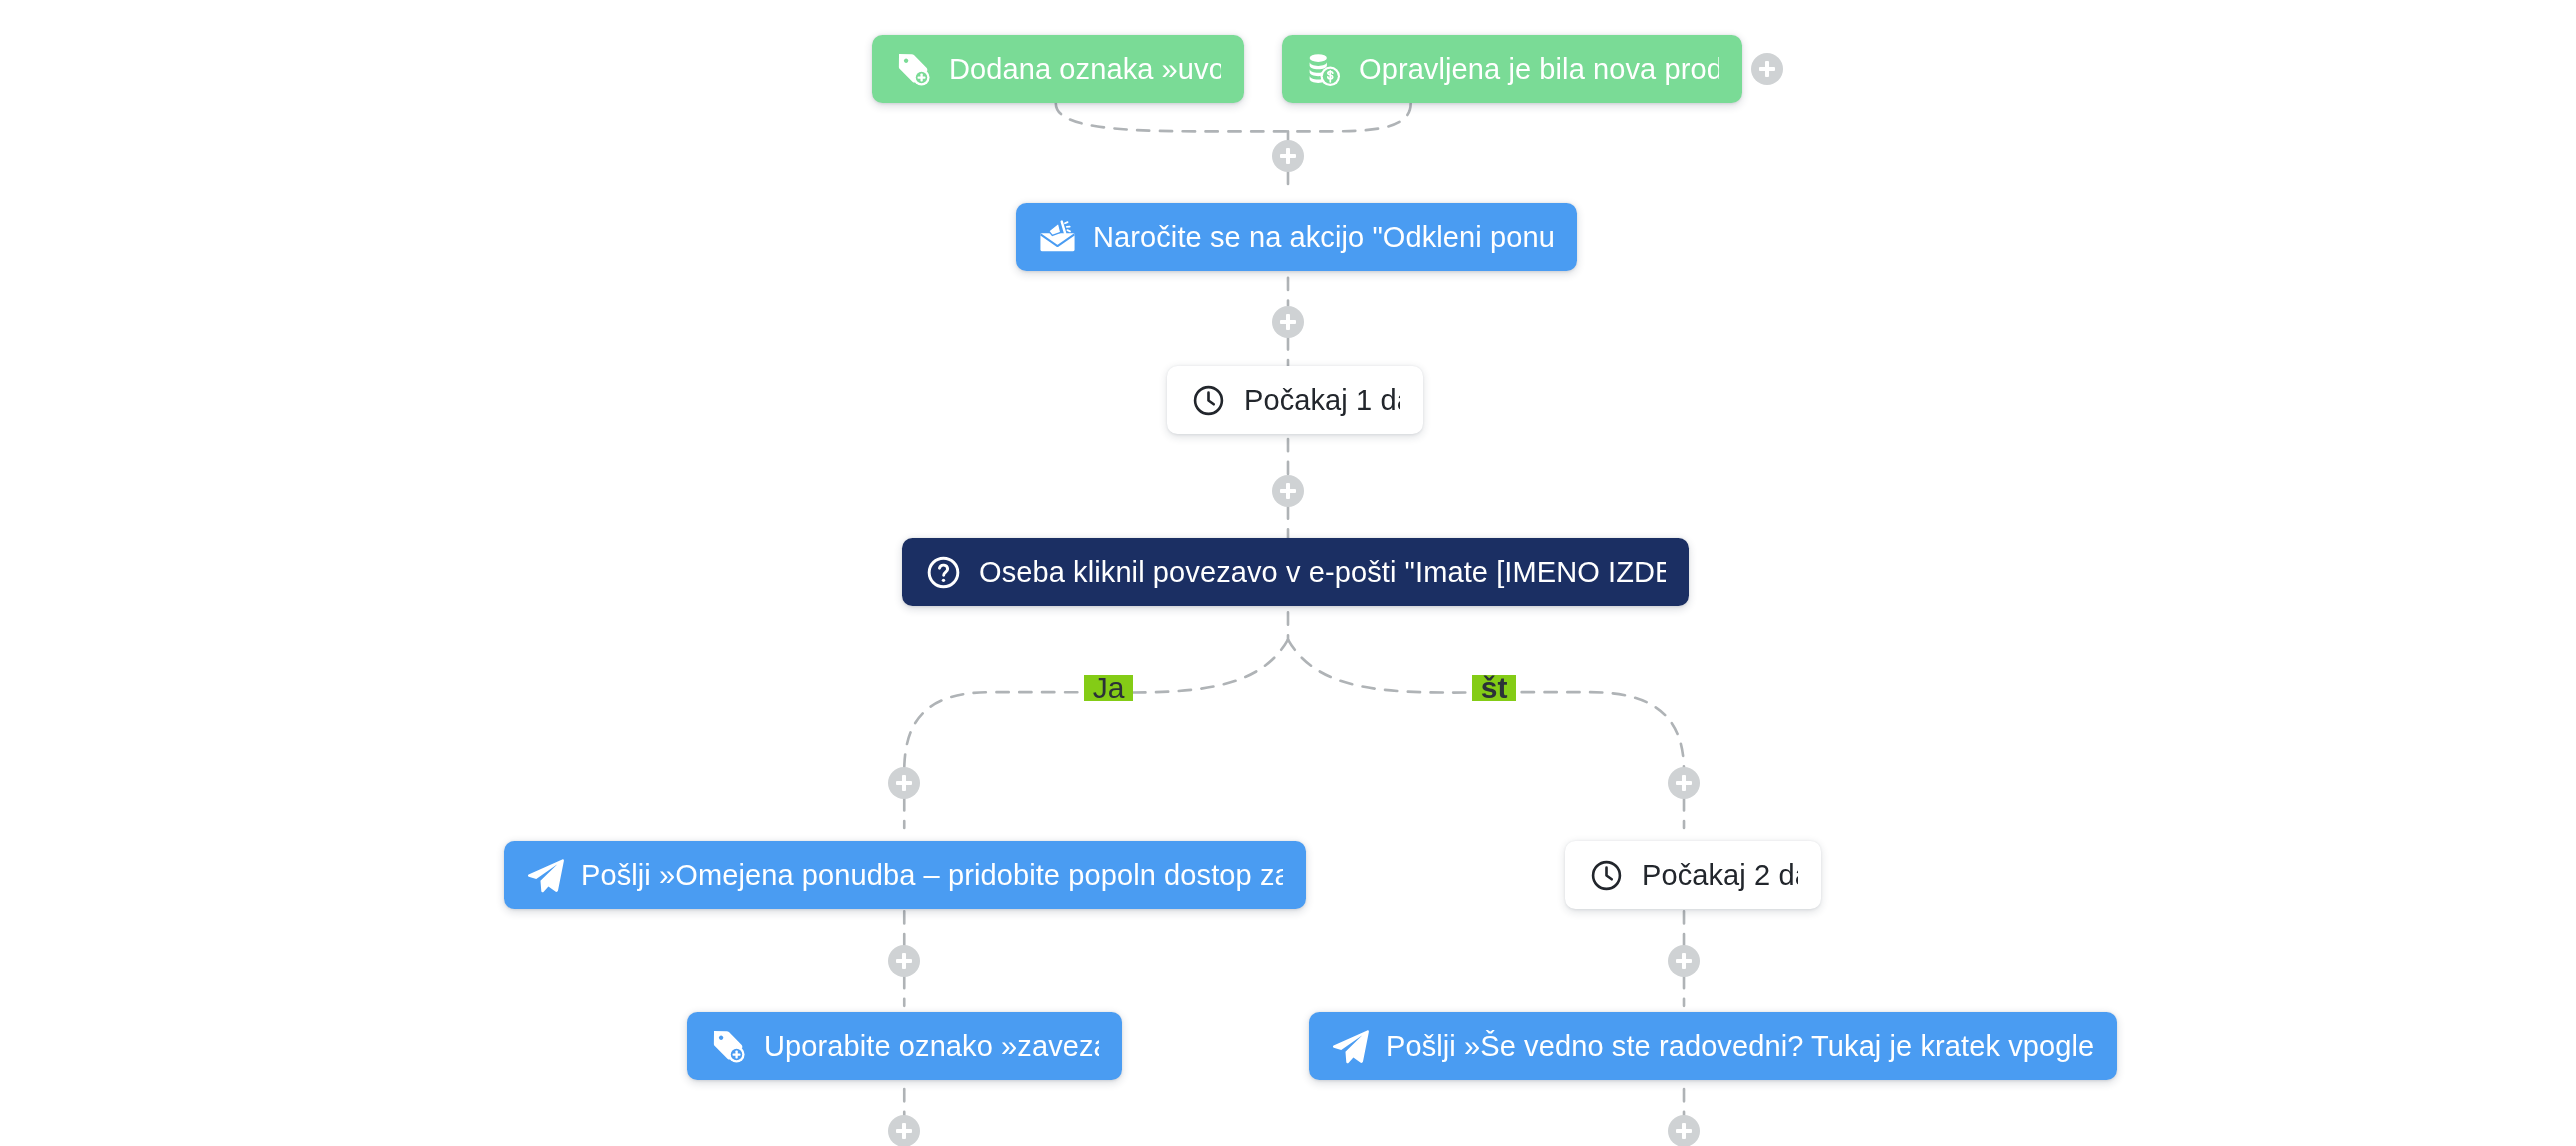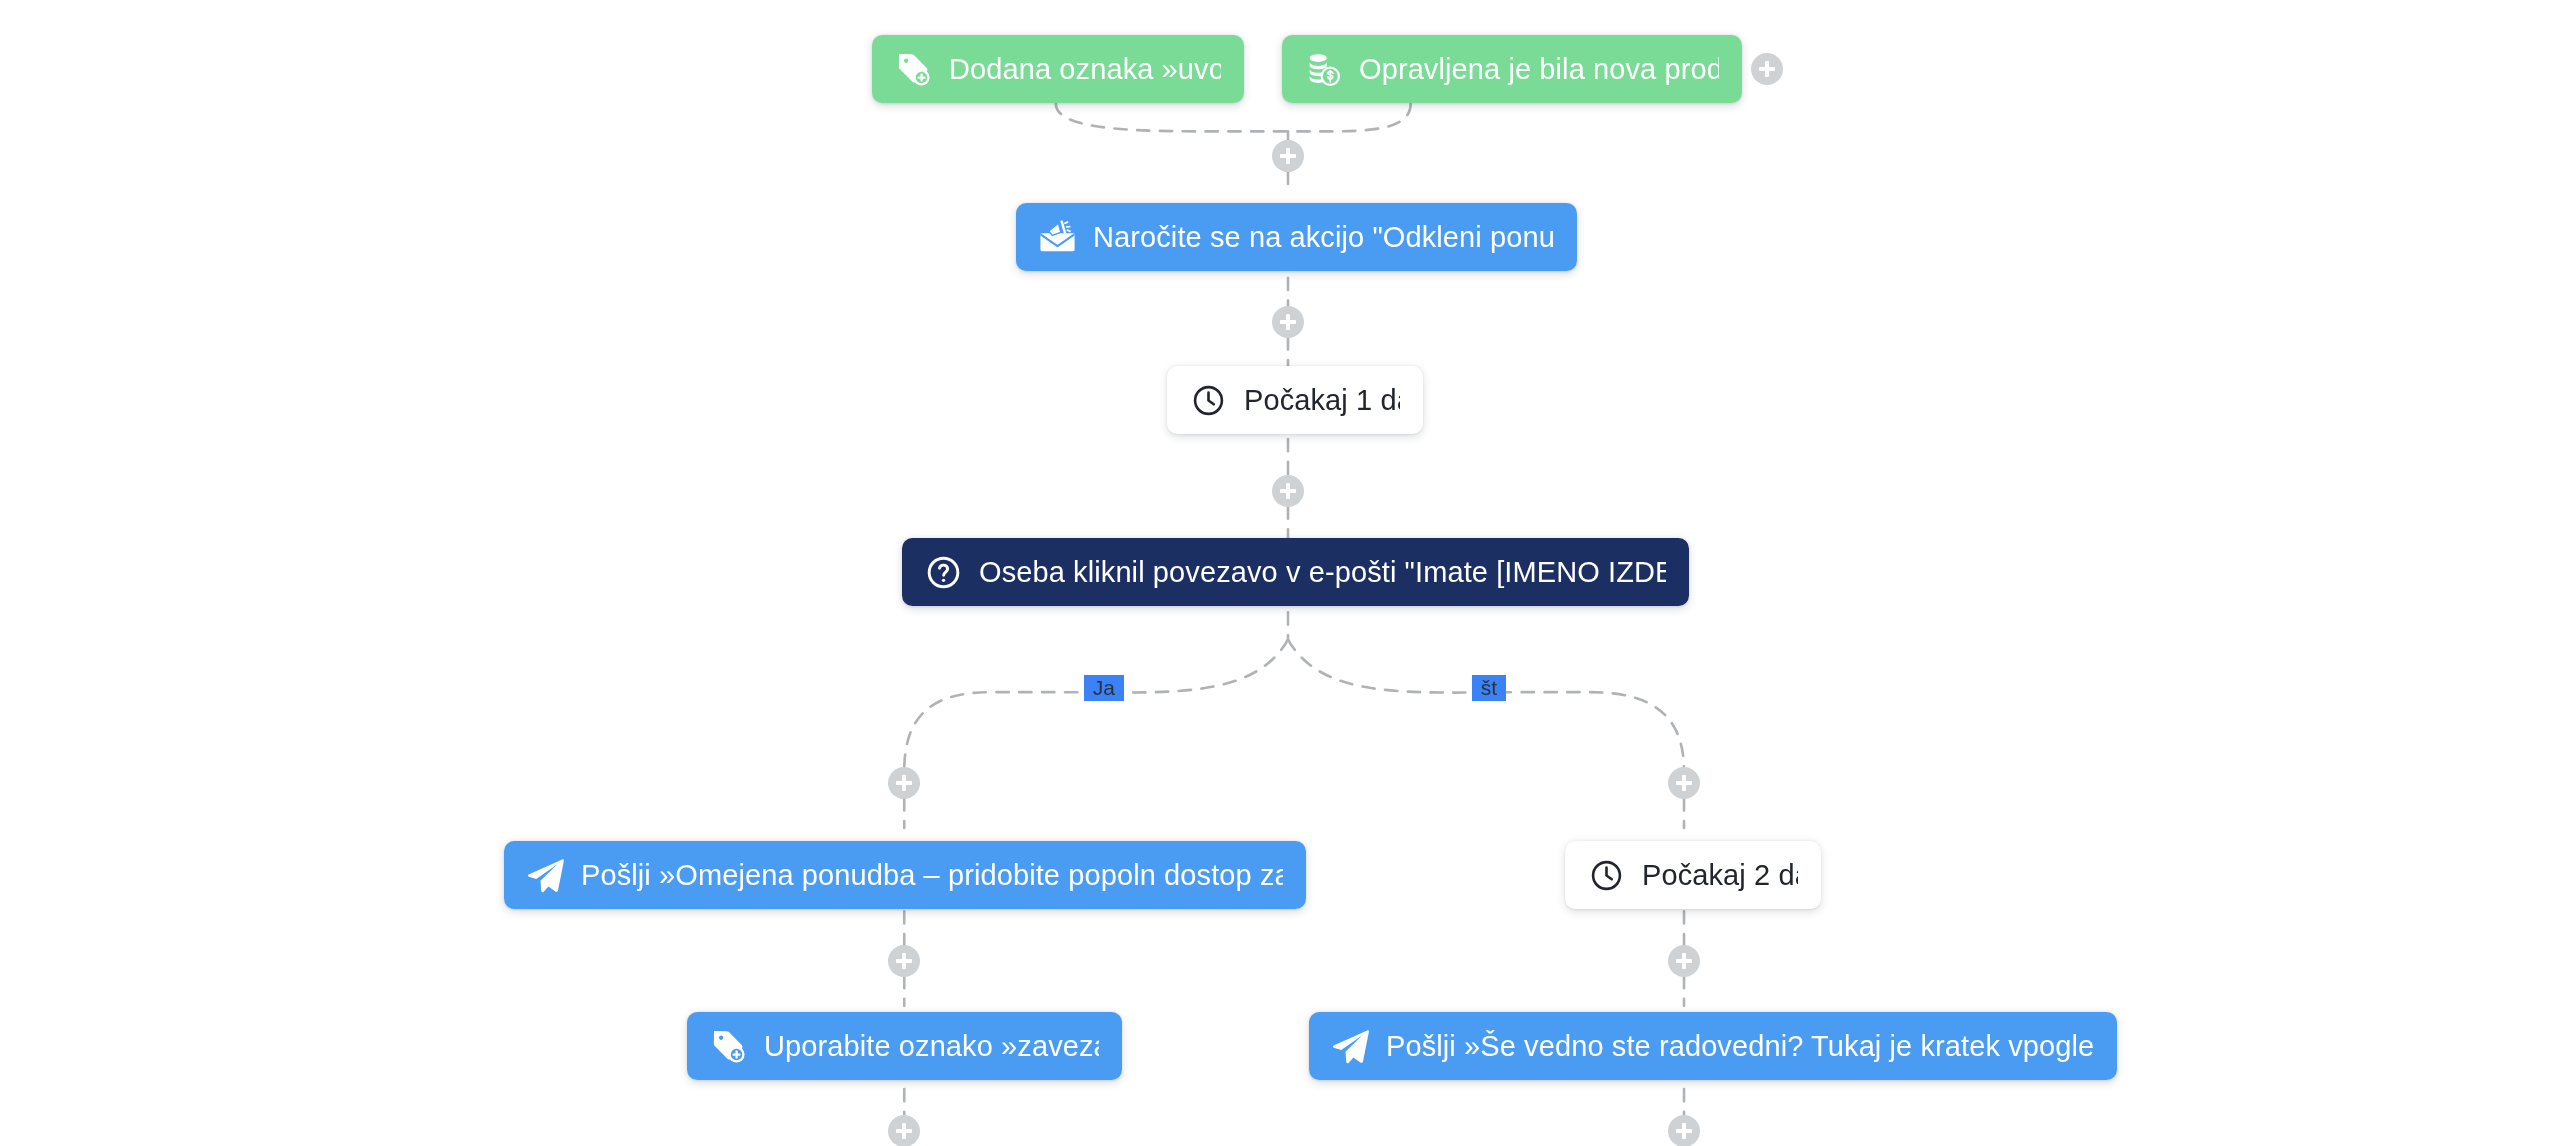--- a/index.html
+++ b/index.html
@@ -95,23 +95,23 @@
     position: absolute;
     background: #ffffff;
     border-radius: 0.9px;
   }
   .plus::before { width: 16px; height: 4.4px; }
   .plus::after  { width: 4.4px;  height: 16px; }
 
   
   .branch-label {
     position: absolute;
-    font-size: 21px;
+    font-size: 30px;
     color: #2B3138;
-    background: #3b82f6;
+    background: #84cc16;
     padding: 0 8.8px;
     line-height: 26px;
     white-space: nowrap;
   }
 </style>
 </head>
 <body>
 
 <div id="canvas">
 
@@ -224,21 +224,21 @@
       <svg width="37" height="37" viewBox="0 0 24 24" fill="none" stroke="#ffffff" stroke-width="1.9">
         <circle cx="12" cy="12" r="9.3"></circle>
         <path d="M9.4 9.2a2.7 2.7 0 0 1 5.3.6c0 1.8-2.6 2.2-2.6 4" stroke-linecap="round"></path>
         <circle cx="12" cy="17.1" r="1.1" fill="#ffffff" stroke="none"></circle>
       </svg>
     </span>
     <span class="label">Oseba kliknil povezavo v e-pošti "Imate [IMENO IZDELKA]" ?</span>
   </div>
 
   <div class="branch-label" style="left:1084px; top:675px;">Ja</div>
-  <div class="branch-label" style="left:1472px; top:675px;">št</div>
+  <div class="branch-label" style="left:1472px; top:675px;font-weight:bold;">št</div>
 
   <div class="plus" style="left:888px; top:767px;"></div>
   <div class="plus" style="left:1668px; top:767px;"></div>
 
   <div class="node action" style="left:504px; top:841px; width:802px;">
     <span class="ico">
       <svg width="39" height="39" viewBox="0 0 24 24" fill="#ffffff">
         <path d="M22.3 2.1 1.6 11.4c-.6.3-.5 1.1.1 1.3l4.6 1.5 13-9.2-10.4 10.3.5 6.3c.1.8 1 1 1.5.4l2.9-3.3 4.3 3.2c.6.4 1.4.1 1.6-.6L23.3 3c.2-.7-.4-1.2-1-.9z"></path>
       </svg>
     </span>

